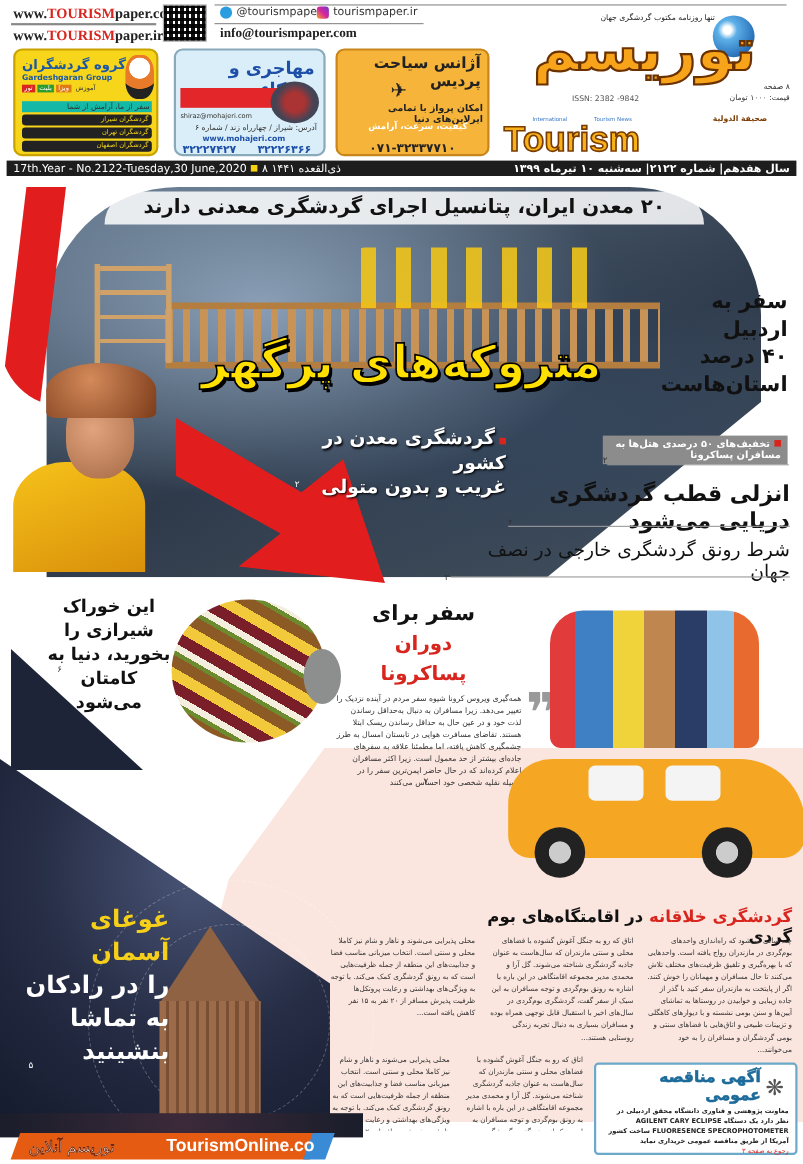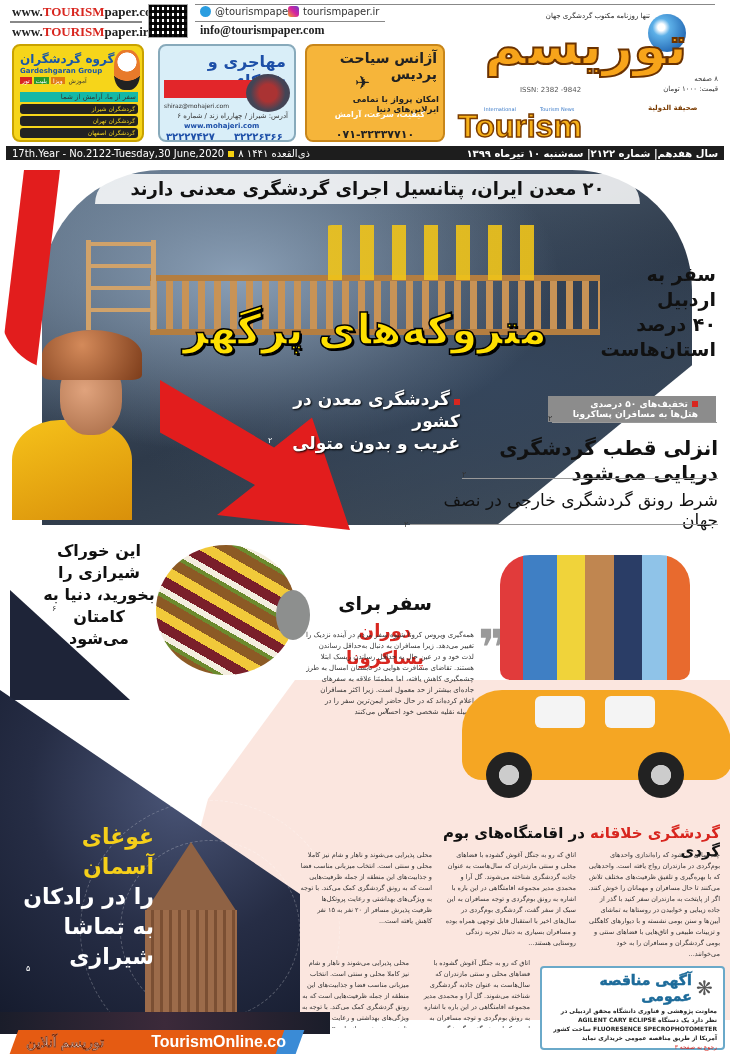--- a/index.html
+++ b/index.html
@@ -37,21 +37,21 @@
   
   .hero-photo { background:
       radial-gradient(ellipse at 30% 30%, #8a9fb6 0%, transparent 50%),
       radial-gradient(ellipse at 70% 60%, #35465c 0%, transparent 60%),
       linear-gradient(160deg,#5e7287 0%,#2e3a4a 55%,#46525d 100%); }
   .fence { background: repeating-linear-gradient(90deg,#c89356 0 7px,transparent 7px 16px); border-top: 6px solid #b47e40; border-bottom: 6px solid #b47e40; }
   .hero-title { font-size: 42px; font-weight: bold; color: #ffe000; -webkit-text-stroke: 1.5px #000; text-shadow: 2px 2px 0 #000; }
   .hero-sub { font-size: 17px; font-weight: bold; color: #fff; text-shadow: 1px 1px 2px #000; line-height: 22px; }
   .top-strap { background: rgba(255,255,255,0.85); border-radius: 40px 40px 0 0; font-size: 18px; font-weight: bold; color: #111; }
   .side-h { font-size: 19px; font-weight: bold; color: #111; line-height: 25px; }
-  .gray-strip { background: #8c8c8c; color: #fff; font-size: 9px; font-weight: bold; padding: 3px 18px; }
+  .gray-strip { background: #8c8c8c; color: #fff; font-size: 9px; font-weight: bold; padding: 3px 6px; }
   .red-dot { width: 6px; height: 6px; background: #d8261f; display:inline-block; margin-left: 4px; }
   .thin-rule { height: 1px; background: #999; }
   .pg-num { font-size: 8px; color: #333; }
 
   .helmet { border-radius: 50% 50% 10% 10%; background: radial-gradient(circle at 40% 30%,#d48a5a,#7c3c1a); }
   .jacket { background: linear-gradient(160deg,#f6c21a,#d9900a); border-radius: 40% 40% 0 0; }
   .face { background: radial-gradient(circle at 40% 40%,#e0a37d,#a66a45); border-radius: 40% 40% 45% 45%; }
 
   
   .food { border-radius: 50%; background:
@@ -218,21 +218,21 @@
   <div>این خوراک شیرازی را</div>
   <div>بخورید، دنیا به کامتان</div>
   <div>می‌شود</div>
 </div>
 <div class="abs pg-num" style="left:52px;top:604px;">۶</div>
 <div class="abs food" style="left:156px;top:545px;width:140px;height:130px;"></div>
 <div class="abs" style="left:276px;top:590px;width:34px;height:50px;border-radius:50%;background:#8d8f8e;"></div>
 <div class="abs navy-tri" style="left:10px;top:590px;width:120px;height:110px;clip-path:polygon(0 0,100% 100%,0 100%);"></div>
 
 <div class="abs rtl" style="left:330px;top:545px;width:110px;text-align:center;">
-  <div class="mid-h" style="font-size:19px;margin-top:45px;">سفر برای</div>
+  <div class="mid-h" style="font-size:19px;">سفر برای</div>
   <div class="mid-h red" style="font-size:18px;">دوران پساکرونا</div>
 </div>
 <div class="abs quote-mark" style="left:478px;top:628px;">❞</div>
 <div class="abs body-txt rtl" style="left:306px;top:630px;width:168px;">همه‌گیری ویروس کرونا شیوه سفر مردم در آینده نزدیک را تغییر می‌دهد. زیرا مسافران به دنبال به‌حداقل رساندن لذت خود و در عین حال به حداقل رساندن ریسک ابتلا هستند. تقاضای مسافرت هوایی در تابستان امسال به طرز چشمگیری کاهش یافته، اما مطمئنا علاقه به سفرهای جاده‌ای بیشتر از حد معمول است. زیرا اکثر مسافران اعلام کرده‌اند که در حال حاضر ایمن‌ترین سفر را در وسیله نقلیه شخصی خود احساس می‌کنند</div>
 <div class="abs pg-num" style="left:385px;top:706px;">۷</div>
 
 <div class="abs luggage" style="left:500px;top:555px;width:190px;height:125px;"></div>
 <div class="abs car" style="left:462px;top:690px;width:270px;height:90px;"></div>
 <div class="abs" style="left:535px;top:696px;width:50px;height:32px;background:#f4f4f4;border-radius:6px;"></div>
 <div class="abs" style="left:605px;top:696px;width:50px;height:32px;background:#f4f4f4;border-radius:6px;"></div>
@@ -241,21 +241,21 @@
 
 <div class="abs night" style="left:0;top:690px;width:300px;height:340px;clip-path:polygon(0 0,50% 30%,100% 60%,100% 100%,0 100%);"></div>
 <div class="abs star-rings" style="left:80px;top:800px;width:260px;height:260px;"></div>
 <div class="abs star-rings" style="left:120px;top:840px;width:180px;height:180px;"></div>
 <div class="abs tower-cap" style="left:145px;top:842px;"></div>
 <div class="abs tower" style="left:145px;top:910px;width:92px;height:120px;"></div>
 <div class="abs night-h rtl" style="left:14px;top:822px;width:140px;">
   <div class="y">غوغای آسمان</div>
   <div>را در رادکان</div>
   <div>به تماشا</div>
-  <div>شیرازی</div>
+  <div>بنشینید</div>
 </div>
 <div class="abs pg-num" style="left:26px;top:964px;color:#fff;">۵</div>
 
 <div class="abs eco-h rtl" style="left:440px;top:824px;width:280px;">
   <span class="red">گردشگری خلاقانه</span> <span>در اقامتگاه‌های بوم گردی</span>
 </div>
 <div class="abs cols rtl" style="left:300px;top:850px;width:420px;height:108px;overflow:hidden;">
   <div class="col">چند سالی می‌شود که راه‌اندازی واحدهای بوم‌گردی در مازندران رواج یافته است. واحدهایی که با بهره‌گیری و تلفیق ظرفیت‌های مختلف تلاش می‌کنند تا حال مسافران و مهمانان را خوش کنند. اگر از پایتخت به مازندران سفر کنید با گذر از جاده زیبایی و خوابیدن در روستاها به تماشای آیین‌ها و سنن بومی نشسته و با دیوارهای کاهگلی و تزیینات طبیعی و اتاق‌هایی با فضاهای سنتی و بومی گردشگران و مسافران را به خود می‌خوانند...</div>
   <div class="col">اتاق که رو به جنگل آغوش گشوده با فضاهای محلی و سنتی مازندران که سال‌هاست به عنوان جاذبه گردشگری شناخته می‌شوند. گل آرا و محمدی مدیر مجموعه اقامتگاهی در این باره با اشاره به رونق بوم‌گردی و توجه مسافران به این سبک از سفر گفت، گردشگری بوم‌گردی در سال‌های اخیر با استقبال قابل توجهی همراه بوده و مسافران بسیاری به دنبال تجربه زندگی روستایی هستند...</div>
   <div class="col">محلی پذیرایی می‌شوند و ناهار و شام نیز کاملا محلی و سنتی است. انتخاب میزبانی مناسب فضا و جذابیت‌های این منطقه از جمله ظرفیت‌هایی است که به رونق گردشگری کمک می‌کند. با توجه به ویژگی‌های بهداشتی و رعایت پروتکل‌ها ظرفیت پذیرش مسافر از ۲۰ نفر به ۱۵ نفر کاهش یافته است...</div>

